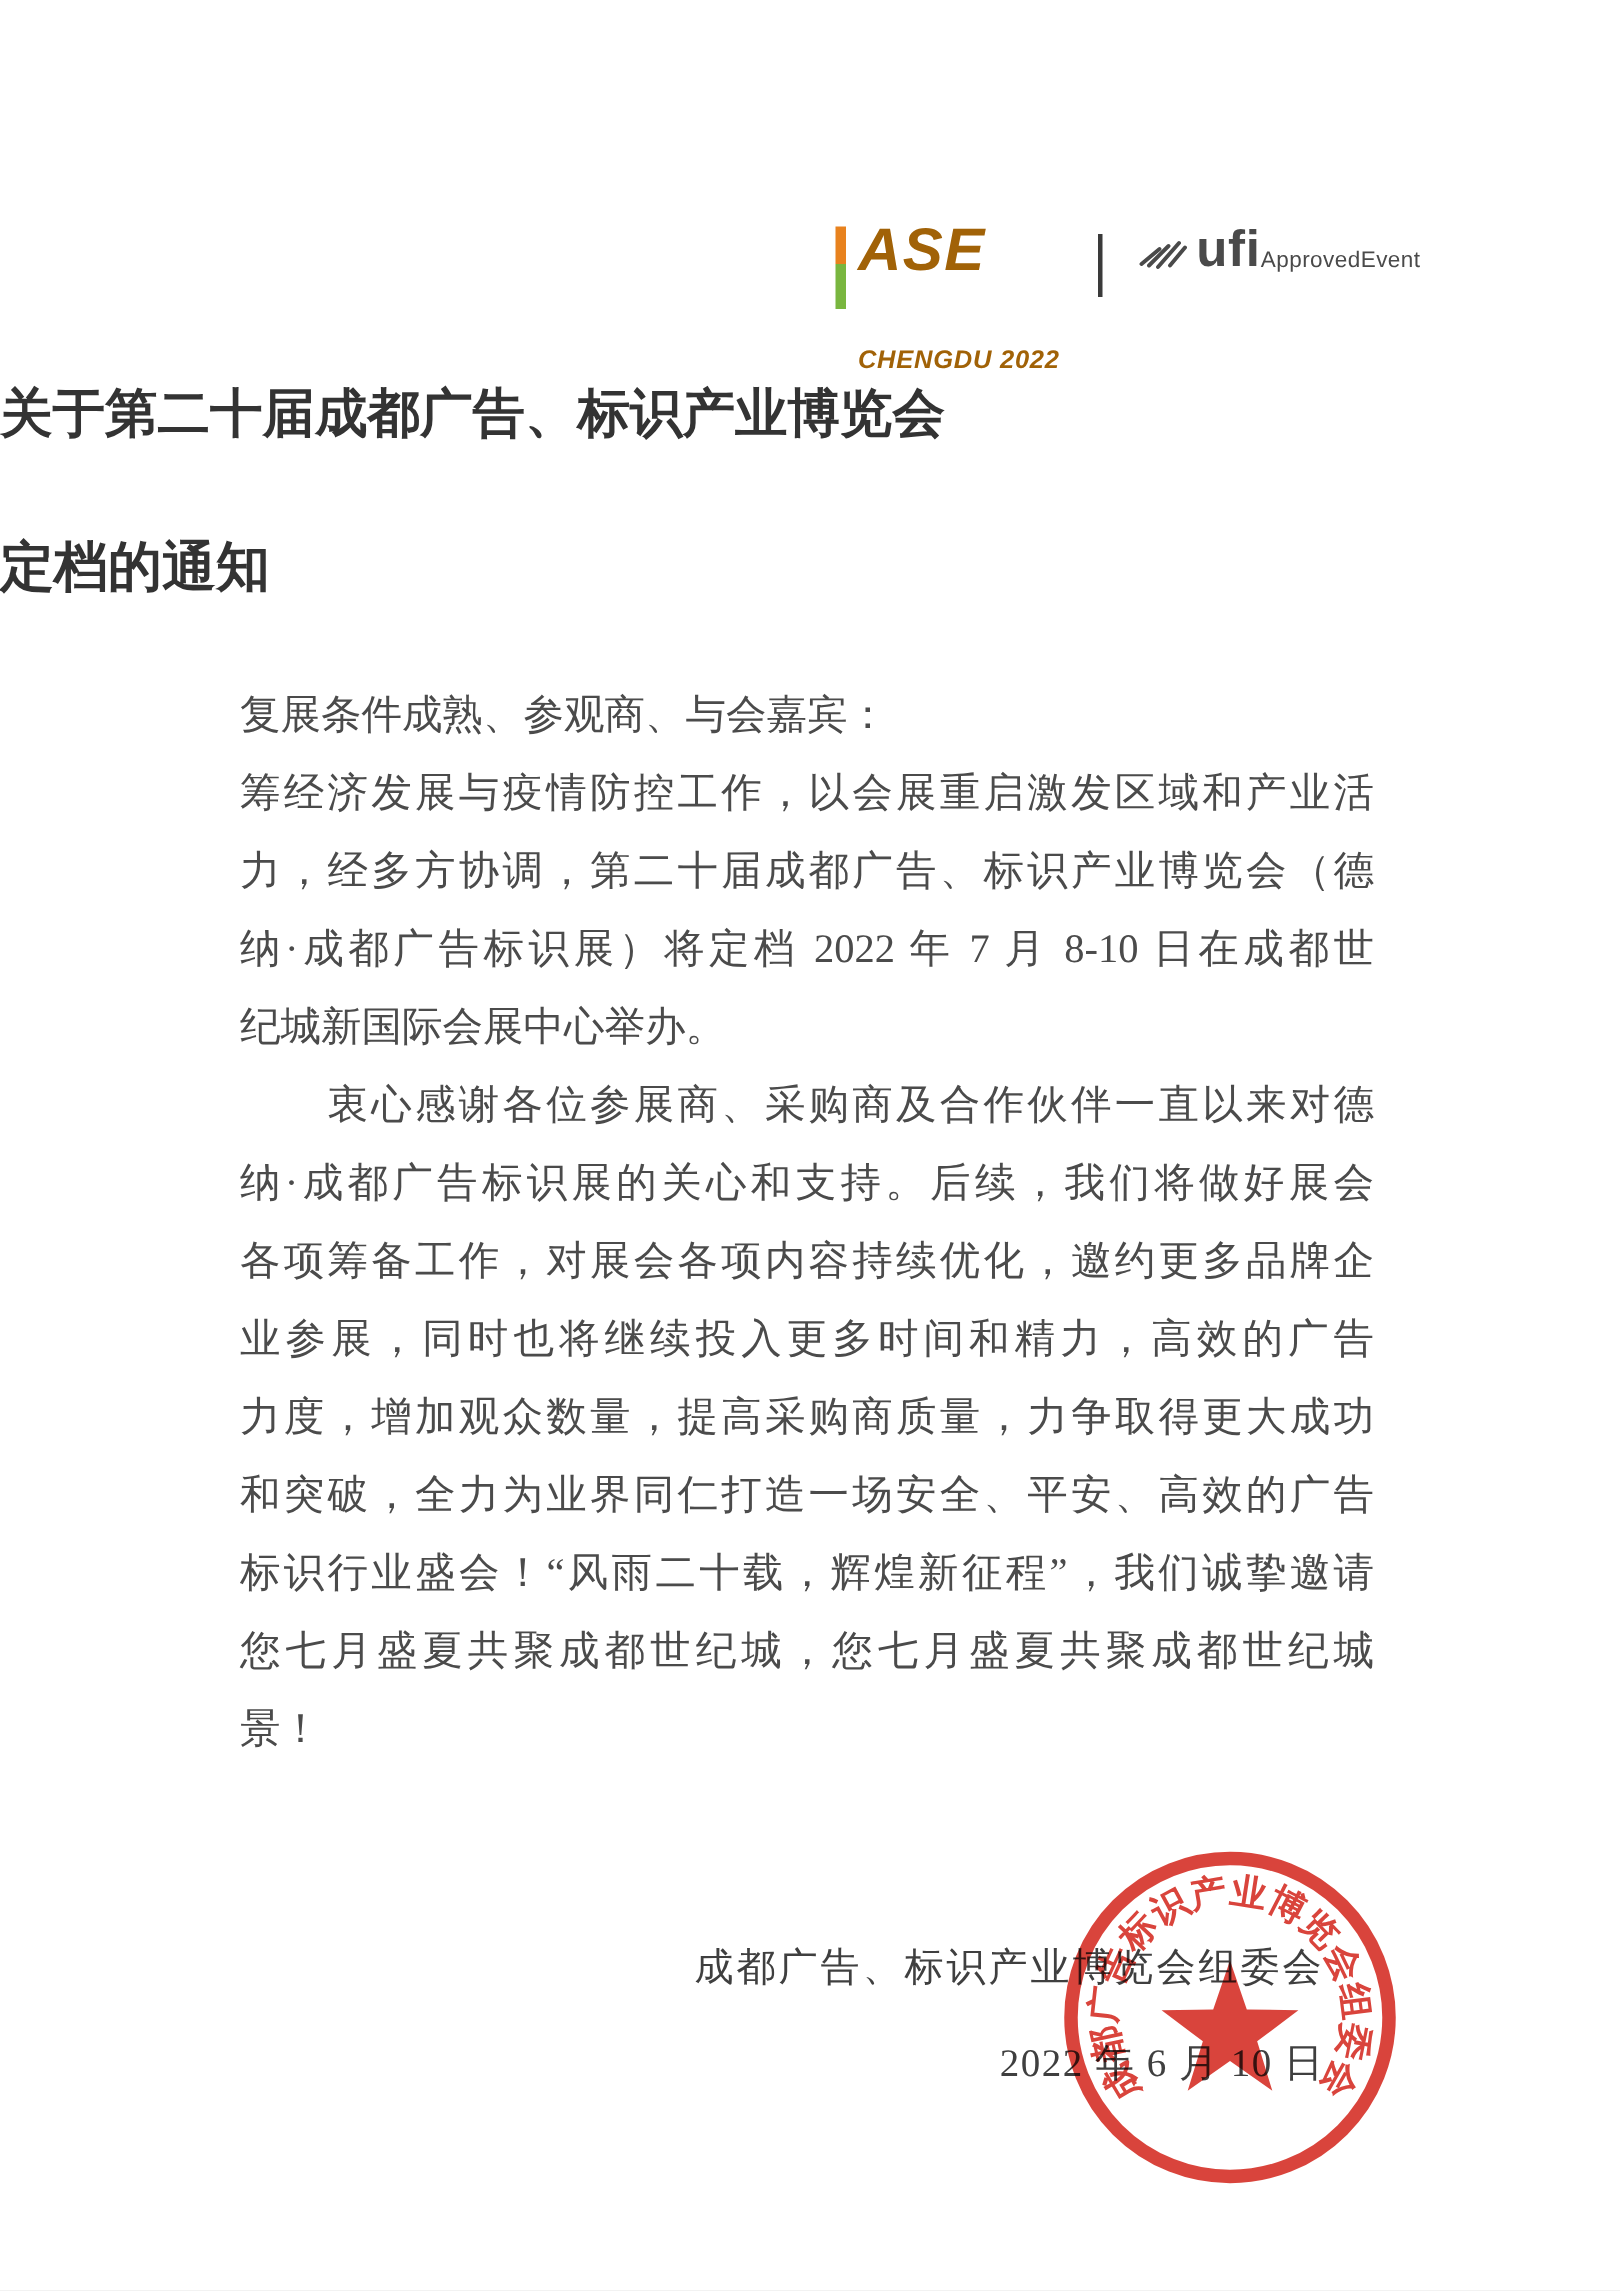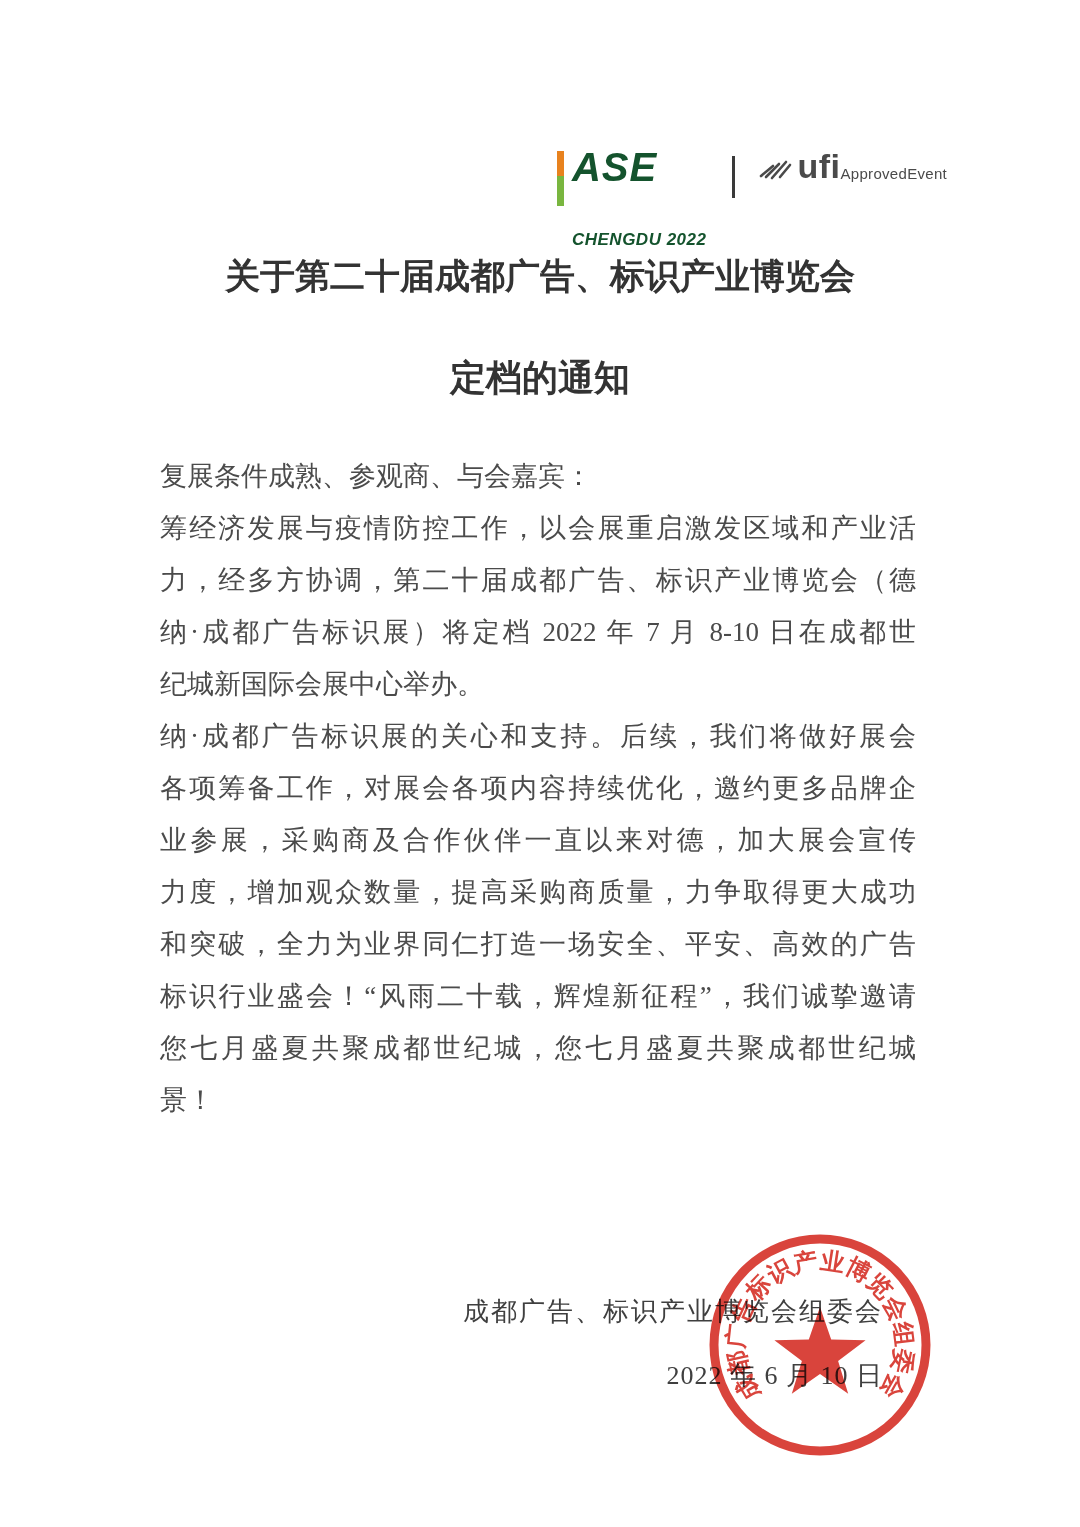--- a/index.html
+++ b/index.html
@@ -16,35 +16,35 @@
   
   .logo-row {
     position:absolute; top:148px; right:133px;
     display:flex; align-items:flex-start;
   }
   .ase-logo { display:flex; align-items:flex-start; }
   .ase-bar {
     width:7px; height:55px; margin-top:3px;
     background:linear-gradient(to bottom,#e8821e 0%,#e8821e 45%,#79b63f 45%,#79b63f 100%);
   }
-  .ase-texts { margin-left:8px; font-family:"Liberation Sans","DejaVu Sans",sans-serif; font-style:italic; font-weight:bold; color:#14532d; }
+  .ase-texts { margin-left:8px; font-family:"Liberation Sans","DejaVu Sans",sans-serif; font-style:italic; font-weight:bold; color:#a16207; }
   .ase-name { font-size:40px; line-height:38px; letter-spacing:1px; }
   .ase-sub  { font-size:17px; line-height:20px; letter-spacing:0.5px;margin-top:44px; }
   .logo-sep { width:3px; height:42px; background:#3a3a3a; margin:8px 24px 0 26px; }
   .ufi-logo { display:flex; flex-direction:row; align-items:flex-end;
               font-family:"Liberation Sans","DejaVu Sans",sans-serif; color:#4a4a4a; margin-top:2px; }
   .ufi-top { display:flex; align-items:center; }
   .ufi-swoosh { margin-right:4px; margin-top:4px; }
   .ufi-name { font-size:34px; line-height:32px; font-weight:bold; letter-spacing:0.5px; }
   .ufi-line { font-size:15px; line-height:17px; letter-spacing:0.3px; }
 
   
   .doc-title-1, .doc-title-2 {
     position:absolute; left:0; width:100%;
-    text-align:center;
+    text-align:left;
     font-family:"Liberation Sans","DejaVu Sans",sans-serif;
     font-weight:bold; color:#333333;
   }
   .doc-title-1 { top:254px; font-size:35px; line-height:44px; }
   .doc-title-2 { top:356px; font-size:36px; line-height:44px; }
 
   
   .body-block {
     position:absolute; left:160px; top:450px; width:756px;
     font-size:27px; color:#4b4b4b;
@@ -109,23 +109,24 @@
 
   <div class="doc-title-1">关于第二十届成都广告、标识产业博览会</div>
   <div class="doc-title-2">定档的通知</div>
 
   <div class="body-block">
     <div class="line left">复展条件成熟、参观商、与会嘉宾：</div>
     <div class="line">筹经济发展与疫情防控工作，以会展重启激发区域和产业活</div>
     <div class="line">力，经多方协调，第二十届成都广告、标识产业博览会（德</div>
     <div class="line">纳·成都广告标识展）将定档 2022 年 7 月 8-10 日在成都世</div>
     <div class="line left">纪城新国际会展中心举办。</div>
+    <div class="line">　　衷心感谢各位参展商、采购商及合作伙伴一直以来对德</div>
     <div class="line">纳·成都广告标识展的关心和支持。后续，我们将做好展会</div>
     <div class="line">各项筹备工作，对展会各项内容持续优化，邀约更多品牌企</div>
-    <div class="line">业参展，采购商及合作伙伴一直以来对德，加大展会宣传</div>
+    <div class="line">业参展，同时也将继续投入更多时间和精力，高效的广告</div>
     <div class="line">力度，增加观众数量，提高采购商质量，力争取得更大成功</div>
     <div class="line">和突破，全力为业界同仁打造一场安全、平安、高效的广告</div>
     <div class="line">标识行业盛会！“风雨二十载，辉煌新征程”，我们诚挚邀请</div>
     <div class="line">您七月盛夏共聚成都世纪城，您七月盛夏共聚成都世纪城</div>
     <div class="line left">景！</div>
   </div>
 
   <div class="sig-org">成都广告、标识产业博览会组委会</div>
   <div class="sig-date">2022 年 6 月 10 日</div>
 

